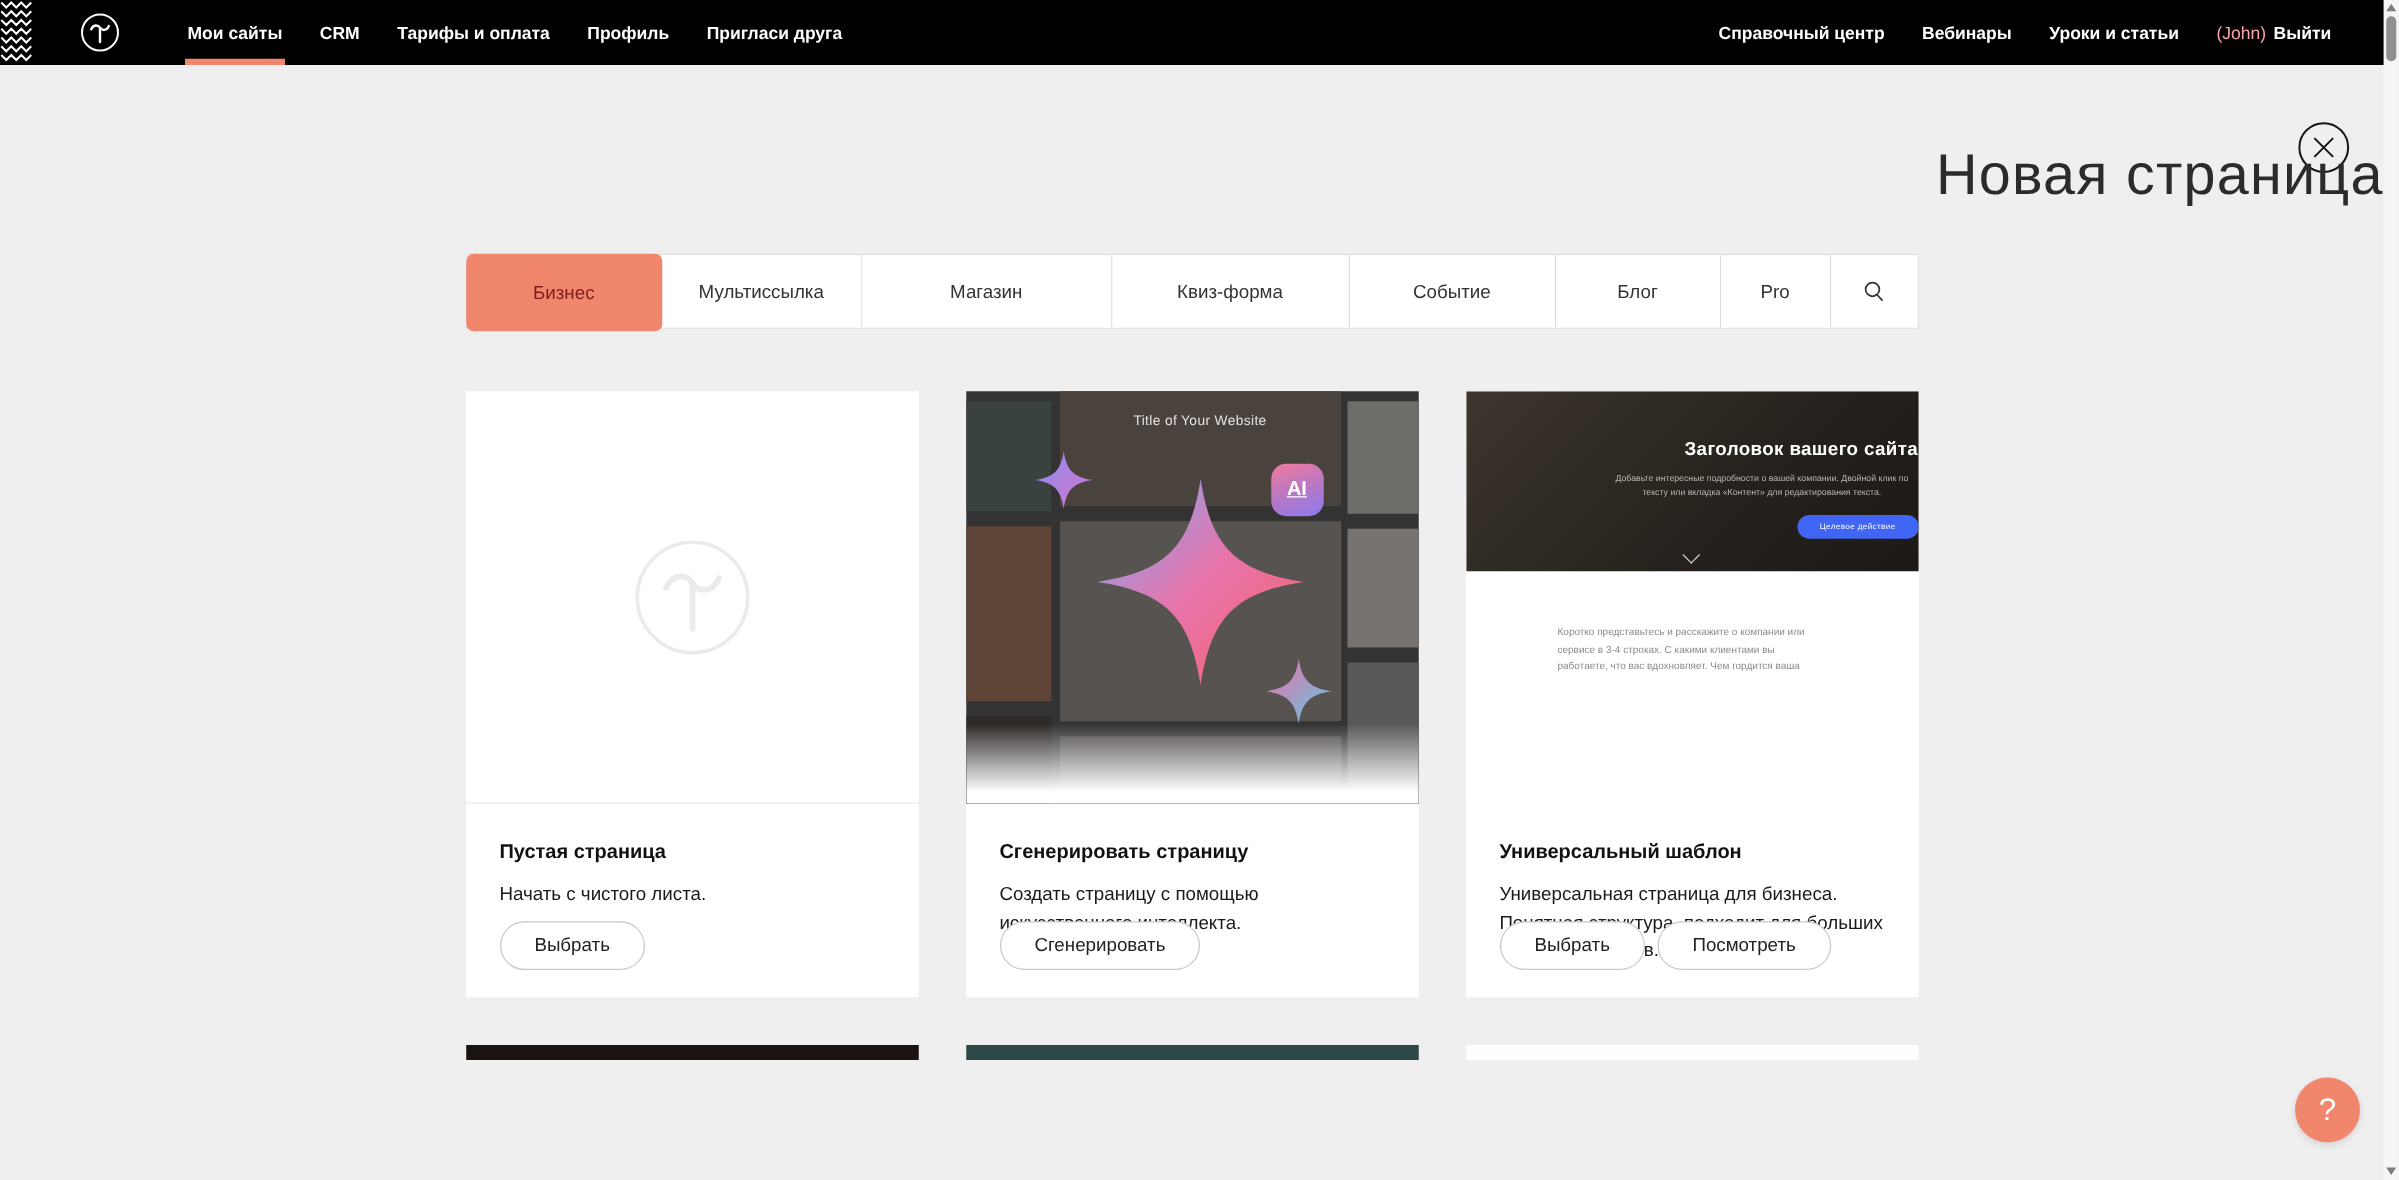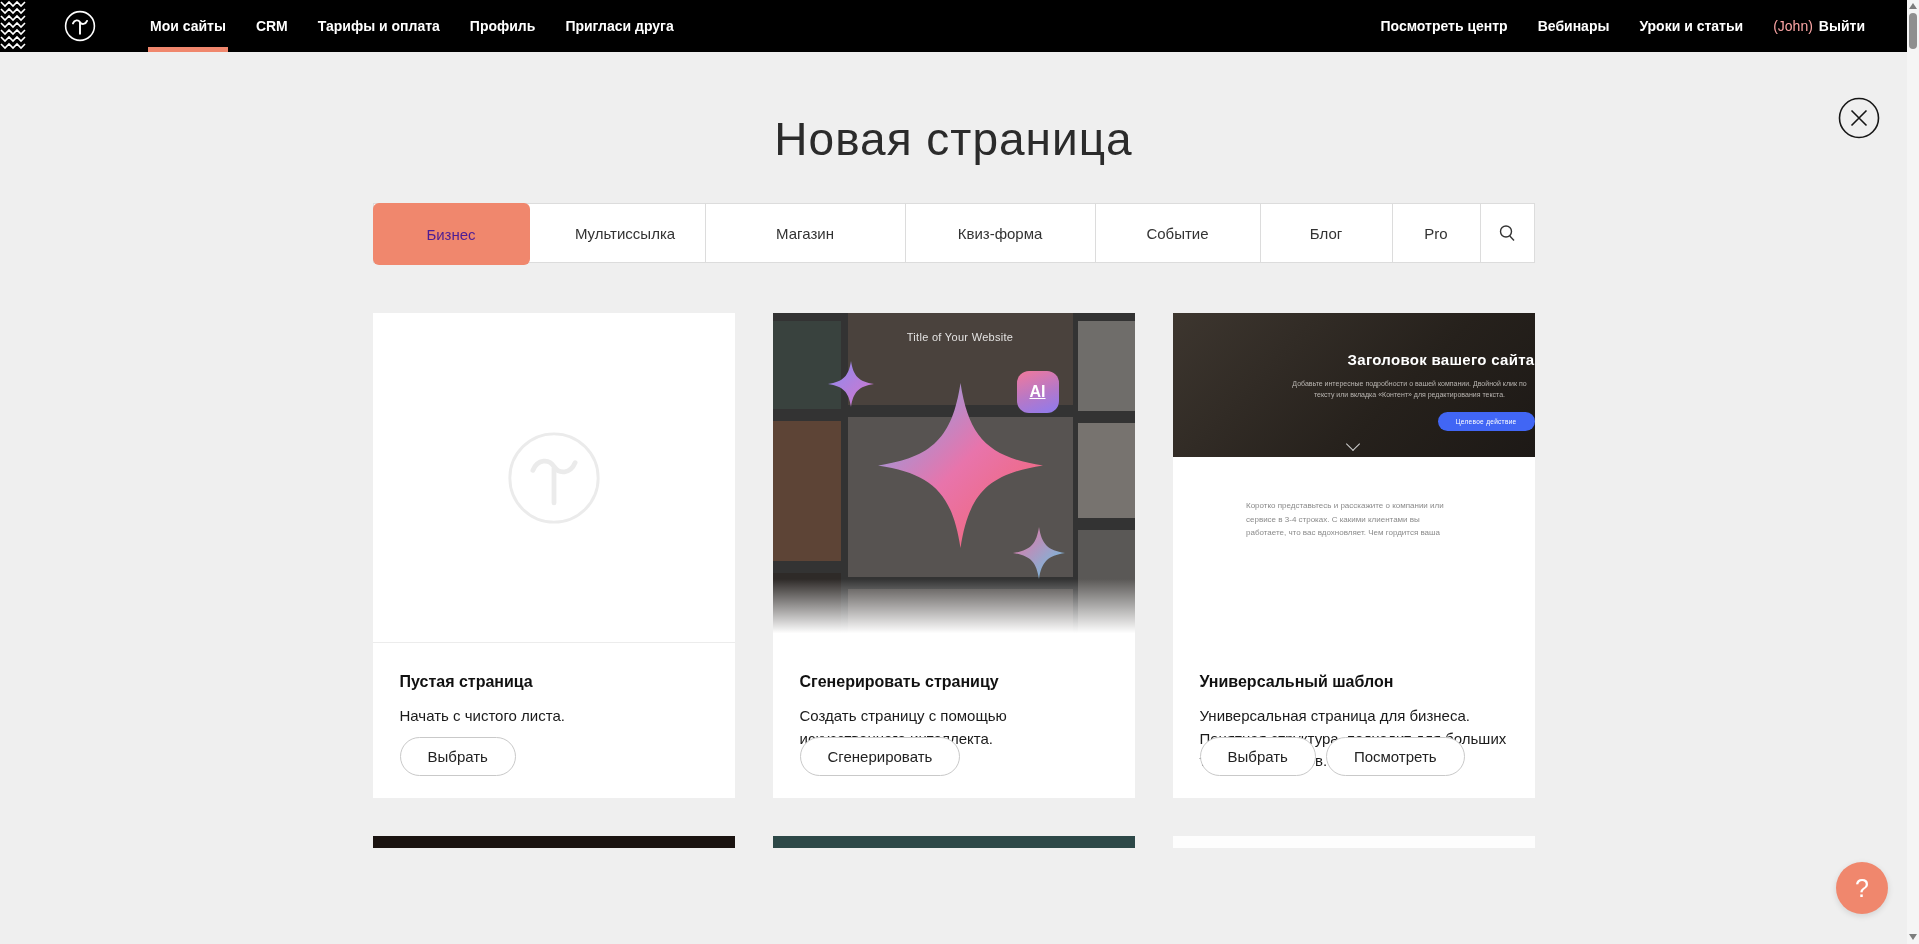--- a/index.html
+++ b/index.html
@@ -59,21 +59,21 @@
 
   
   .close-btn {
     position:absolute; top:97px; left:1838px; width:42px; height:42px;
     cursor:pointer; background:transparent; border:none;
   }
 
   
   .content { position:absolute; top:52px; left:0; right:12px; }
   .page-title {
-    margin-top:60px; text-align:center; font-size:46px; font-weight:300;
+    margin-top:60px; text-align:right; font-size:46px; font-weight:300;
     color:#2b2b2b; letter-spacing:1px;
   }
   .page-subtitle {
     margin-top:26px; text-align:center; font-size:19px; font-weight:300;
     color:#6e6e6e; letter-spacing:.2px;
   }
 
   .center-col { width:1162px; margin:0 auto; }
 
   
@@ -87,22 +87,22 @@
   .tab:last-child { border-right:none; }
   .tab:nth-child(1){ width:157px; }
   .tab:nth-child(2){ width:160px; }
   .tab:nth-child(3){ width:200px; }
   .tab:nth-child(4){ width:190px; }
   .tab:nth-child(5){ width:165px; }
   .tab:nth-child(6){ width:132px; }
   .tab:nth-child(7){ width:88px; }
   .tab:nth-child(8){ width:68px; flex:1; }
   .tab.active {
-    background:#f0876d; color:#4c1d95; border:none; border-radius:6px;
-    margin:-1px 16px -1px -1px; height:62px;
+    background:#f0876d; color:#7f1d1d; border:none; border-radius:6px;
+    margin:-1px 0 -1px -1px; height:62px;
   }
 
   
   .cards { display:flex; gap:38px; margin-top:50px; }
   .card { width:362px; height:485px; background:#fff; position:relative; }
   .card-preview { height:330px; position:relative; overflow:hidden; }
   .card-body { padding:30px 27px; position:relative; height:155px; }
   .card-title { font-size:16px; font-weight:700; color:#111; }
   .card-desc { margin-top:14px; font-size:15px; line-height:1.5; color:#1a1a1a; }
   .card-actions { position:absolute; left:27px; bottom:22px; display:flex; gap:10px; }
@@ -206,21 +206,21 @@
 
   <nav class="nav-left">
     <div class="nav-item active">Мои сайты</div>
     <div class="nav-item">CRM</div>
     <div class="nav-item">Тарифы и оплата</div>
     <div class="nav-item">Профиль</div>
     <div class="nav-item">Пригласи друга</div>
   </nav>
 
   <nav class="nav-right">
-    <div class="nav-item">Посмотреть центр</div>
+    <div class="nav-item">Справочный центр</div>
     <div class="nav-item">Вебинары</div>
     <div class="nav-item">Уроки и статьи</div>
     <div class="user-block">
       <span class="user-name">(John)</span>
       <span class="nav-item" style="height:auto;">Выйти</span>
     </div>
   </nav>
 </header>
 
 <button class="close-btn">

